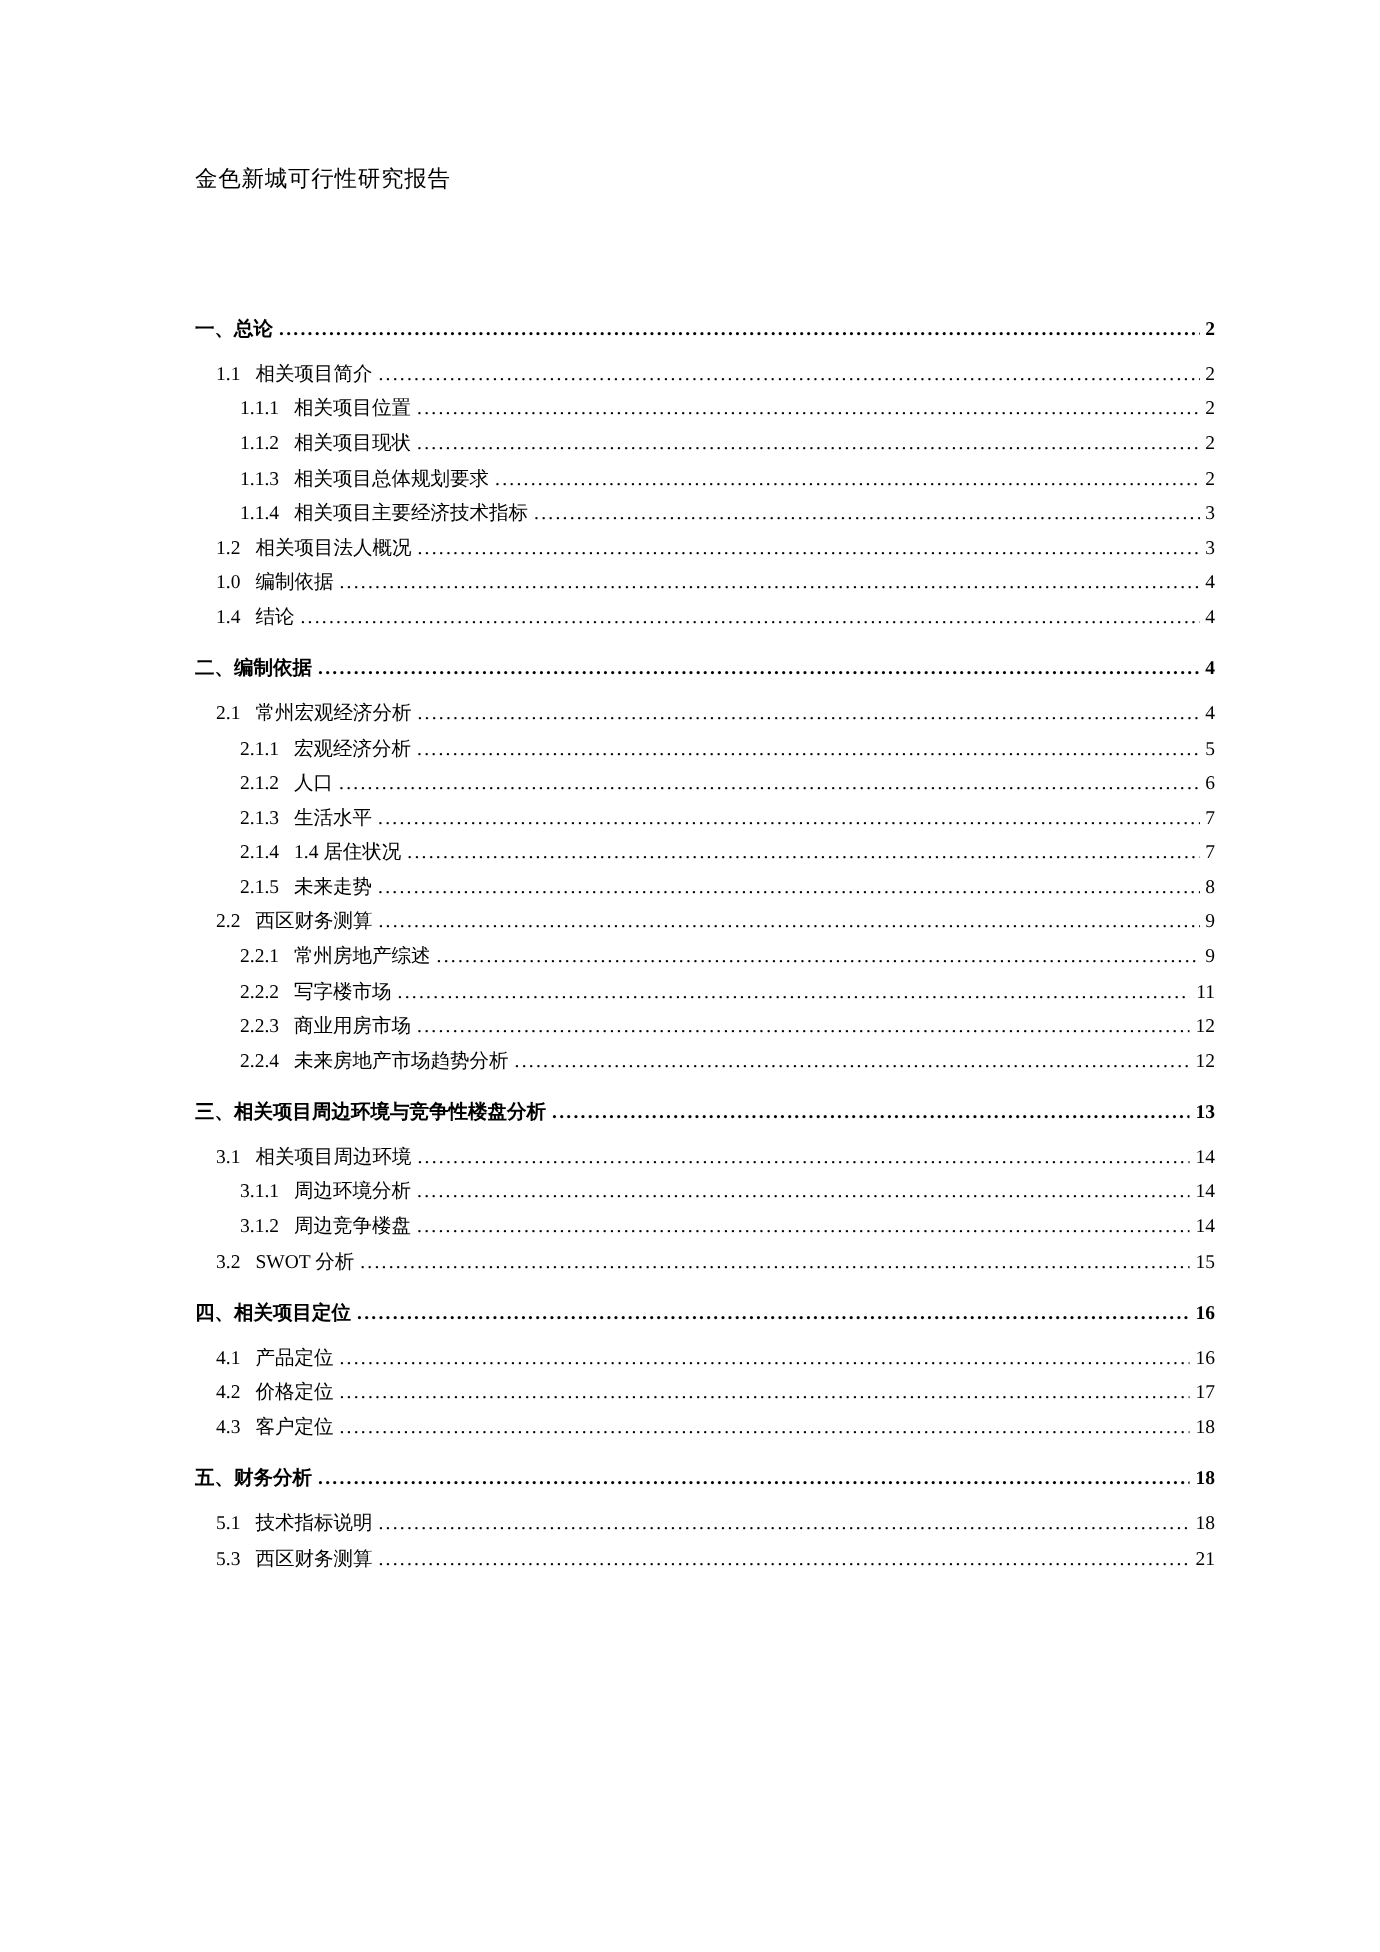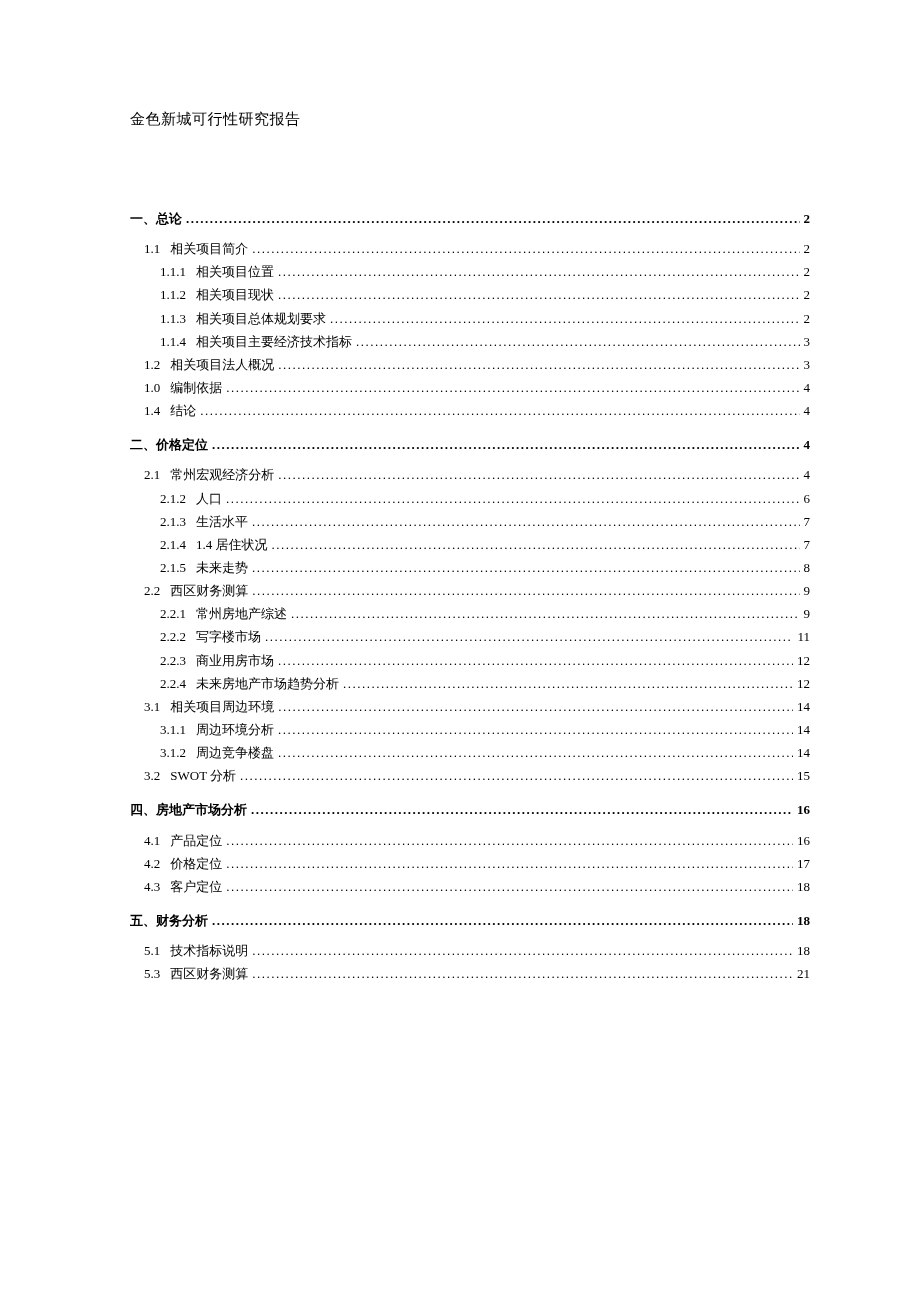--- a/index.html
+++ b/index.html
@@ -114,31 +114,37 @@
         <span class="toc-leader"></span>
         <span class="toc-page">4</span>
       </div>
       <div class="toc-row level-2">
         <span class="toc-num">1.4</span>
         <span class="toc-label">结论</span>
         <span class="toc-leader"></span>
         <span class="toc-page">4</span>
       </div>
       <div class="toc-row level-1">
-        <span class="toc-label">二、价格定位</span>
+        <span class="toc-label">二、编制依据</span>
         <span class="toc-leader"></span>
         <span class="toc-page">4</span>
       </div>
       <div class="toc-row level-2">
         <span class="toc-num">2.1</span>
         <span class="toc-label">常州宏观经济分析</span>
         <span class="toc-leader"></span>
         <span class="toc-page">4</span>
       </div>
       <div class="toc-row level-3">
+        <span class="toc-num">2.1.1</span>
+        <span class="toc-label">宏观经济分析</span>
+        <span class="toc-leader"></span>
+        <span class="toc-page">5</span>
+      </div>
+      <div class="toc-row level-3">
         <span class="toc-num">2.1.2</span>
         <span class="toc-label">人口</span>
         <span class="toc-leader"></span>
         <span class="toc-page">6</span>
       </div>
       <div class="toc-row level-3">
         <span class="toc-num">2.1.3</span>
         <span class="toc-label">生活水平</span>
         <span class="toc-leader"></span>
         <span class="toc-page">7</span>
@@ -178,20 +184,25 @@
         <span class="toc-label">商业用房市场</span>
         <span class="toc-leader"></span>
         <span class="toc-page">12</span>
       </div>
       <div class="toc-row level-3">
         <span class="toc-num">2.2.4</span>
         <span class="toc-label">未来房地产市场趋势分析</span>
         <span class="toc-leader"></span>
         <span class="toc-page">12</span>
       </div>
+      <div class="toc-row level-1">
+        <span class="toc-label">三、相关项目周边环境与竞争性楼盘分析</span>
+        <span class="toc-leader"></span>
+        <span class="toc-page">13</span>
+      </div>
       <div class="toc-row level-2">
         <span class="toc-num">3.1</span>
         <span class="toc-label">相关项目周边环境</span>
         <span class="toc-leader"></span>
         <span class="toc-page">14</span>
       </div>
       <div class="toc-row level-3">
         <span class="toc-num">3.1.1</span>
         <span class="toc-label">周边环境分析</span>
         <span class="toc-leader"></span>
@@ -203,21 +214,21 @@
         <span class="toc-leader"></span>
         <span class="toc-page">14</span>
       </div>
       <div class="toc-row level-2">
         <span class="toc-num">3.2</span>
         <span class="toc-label">SWOT 分析</span>
         <span class="toc-leader"></span>
         <span class="toc-page">15</span>
       </div>
       <div class="toc-row level-1">
-        <span class="toc-label">四、房地产市场分析</span>
+        <span class="toc-label">四、相关项目定位</span>
         <span class="toc-leader"></span>
         <span class="toc-page">16</span>
       </div>
       <div class="toc-row level-2">
         <span class="toc-num">4.1</span>
         <span class="toc-label">产品定位</span>
         <span class="toc-leader"></span>
         <span class="toc-page">16</span>
       </div>
       <div class="toc-row level-2">

